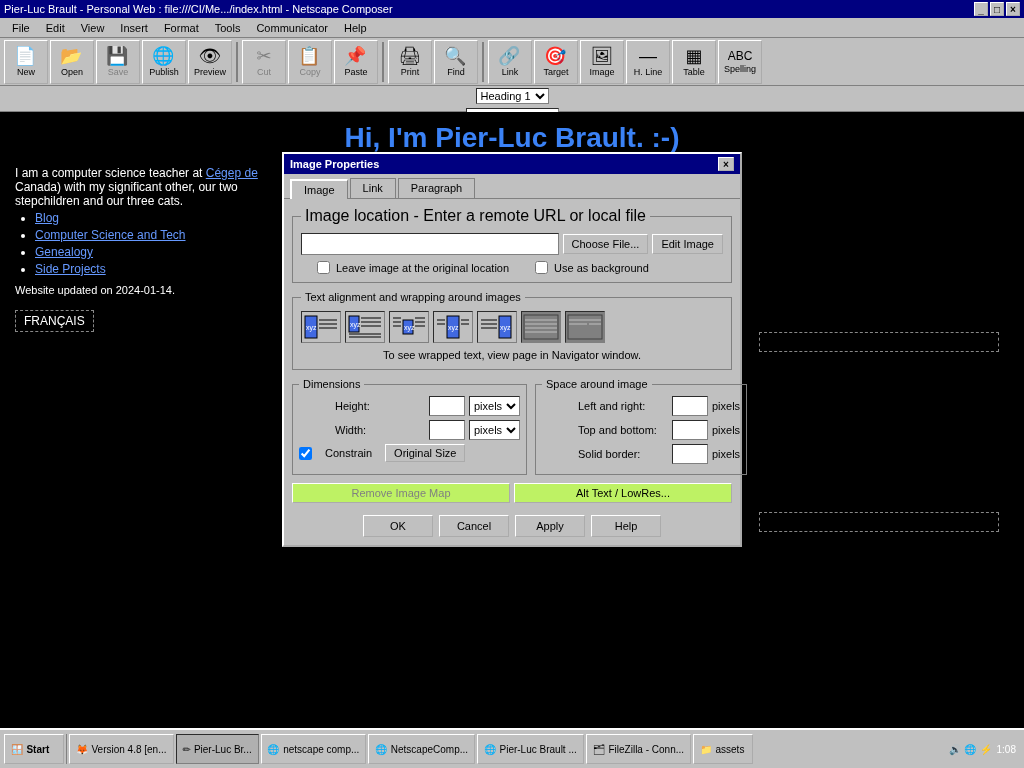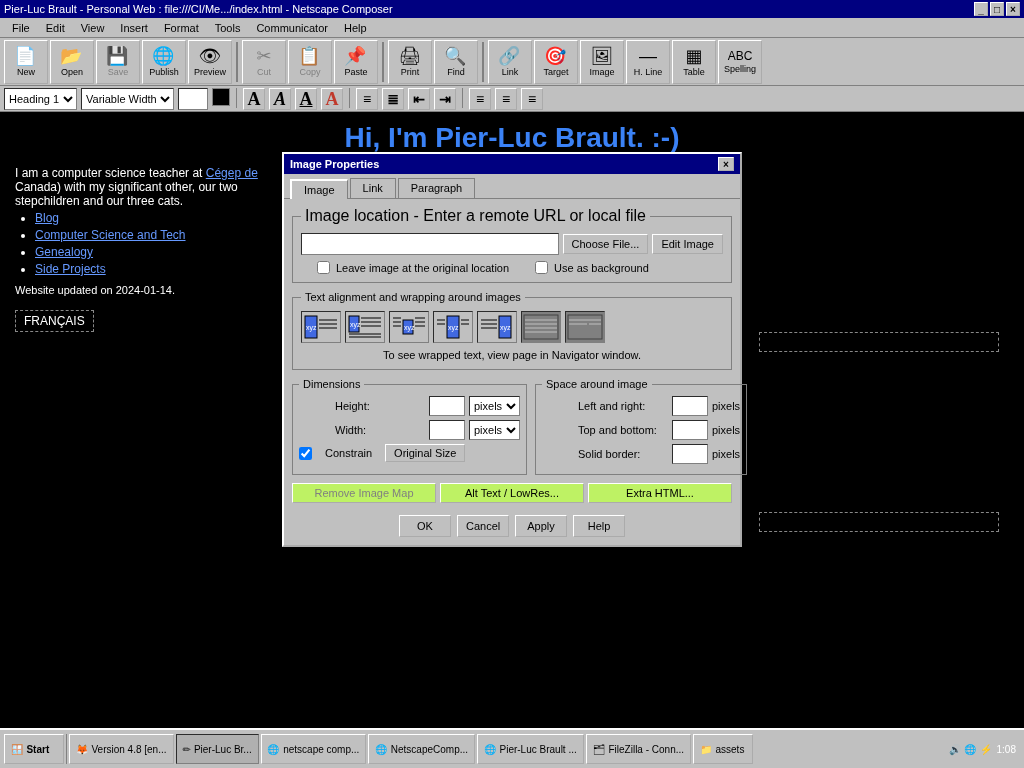--- a/index.html
+++ b/index.html
@@ -66,25 +66,26 @@
       color: #000;
       gap: 2px;
     }
     .toolbar-btn .icon { font-size: 18px; line-height: 1; }
     .toolbar-separator { width: 2px; height: 40px; background: #808080; margin: 0 2px; }
 
     
     #format-bar {
       background: #c0c0c0;
       display: flex;
-      align-items: flex-start;
+      align-items: center;
       height: 26px;
       border-bottom: 1px solid #808080;
       padding: 2px 4px;
       gap: 4px;
+      flex-direction: column;
     }
     #format-bar select {
       font-size: 11px;
       height: 22px;
       background: #fff;
       border: 1px inset #808080;
     }
     #format-bar input[type="text"] {
       width: 30px;
       font-size: 11px;
@@ -393,21 +394,21 @@
     .bottom-btn-row button:disabled { color: #808080; }
 
     
     .ok-cancel-row {
       display: flex;
       gap: 6px;
       justify-content: center;
       padding-top: 4px;
     }
     .ok-cancel-row button {
-      width: 52px;
+      width: 70px;
       background: #c0c0c0;
       border: 1px outset #fff;
       padding: 4px 8px;
       font-size: 11px;
       cursor: pointer;
       color: #000;
     }
 
     
     .align-icon { width: 36px; height: 26px; }
@@ -700,21 +701,20 @@
               <label>Solid border:</label>
               <input type="text" style="">
               <span>pixels</span>
             </div>
           </fieldset>
         </div>
 
         <div class="bottom-btn-row">
           <button disabled="">Remove Image Map</button>
           <button>Alt Text / LowRes...</button>
-          <button>Extra HTML...</button>
         </div>
 
         <div class="ok-cancel-row">
           <button>OK</button>
           <button>Cancel</button>
           <button>Apply</button>
           <button>Help</button>
         </div>
       </div>
     </div>

